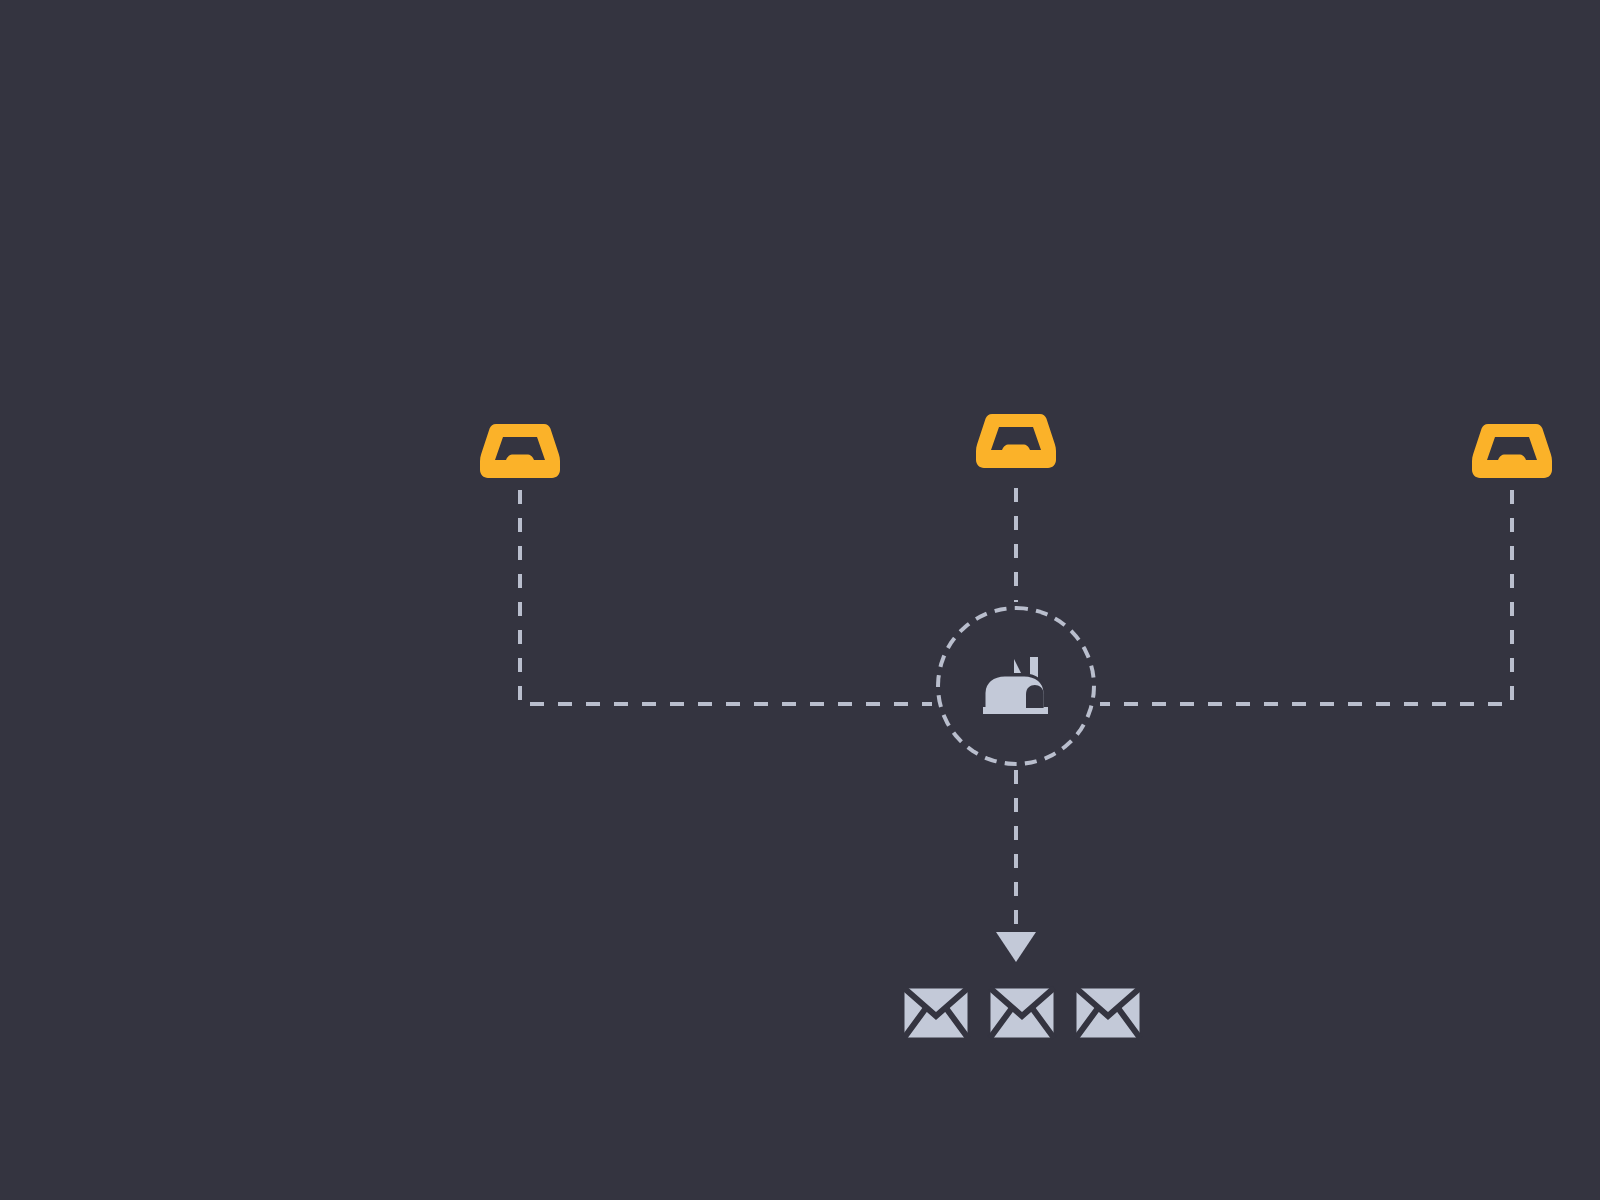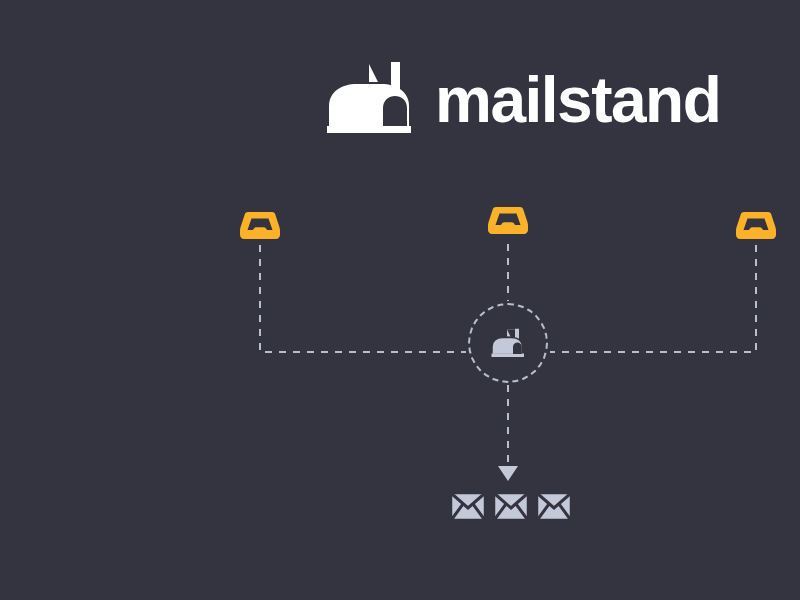--- a/index.html
+++ b/index.html
@@ -122,36 +122,20 @@
       <path d="M756 245 L756 352 L550 352" fill="none" stroke="#b9becd" stroke-width="2" stroke-dasharray="7 7" stroke-linecap="butt"></path>
 
       <path d="M508 244 L508 301" fill="none" stroke="#b9becd" stroke-width="2" stroke-dasharray="7 7" stroke-linecap="butt"></path>
 
       <path d="M508 385 L508 470" fill="none" stroke="#b9becd" stroke-width="2" stroke-dasharray="7 7" stroke-linecap="butt"></path>
 
       <polygon points="498,466 518,466 508,481" fill="#c3c9d8"></polygon>
     </svg>
   </div>
 
-  <div class="brand">
-    <div class="brand-mark">
-      <svg viewBox="0 0 88 75" width="88" height="75">
-
-        <path d="M44 4 L68 4 L68 22 L44 22 Z" fill="#ffffff"></path>
-        <path d="M44 4 L56 28 L68 28 L68 4 Z" fill="#343440"></path>
-        <rect x="66" y="2" width="9" height="34" fill="#ffffff"></rect>
-
-        <path d="M4 68 L4 46 C4 32 16 24 32 24 L56 24 C72 24 84 32 84 46 L84 68 Z" fill="#ffffff"></path>
-        <rect x="2" y="66" width="84" height="7" fill="#ffffff"></rect>
-
-        <path d="M58 66 L58 48 C58 40 64 36 70 36 C76 36 82 40 82 48 L82 66 Z" fill="#343440"></path>
-      </svg>
-    </div>
-    <div class="brand-word">mailstand</div>
-  </div>
 
   <div class="inbox-node" style="left:240px; top:210px;">
     <svg viewBox="0 0 40 30" width="40" height="30">
       <path d="M8 2 L32 2 C33.5 2 34.7 2.9 35.2 4.3 L39.4 17
                C39.8 18.1 40 19.3 40 20.5 L40 25
                C40 27.2 38.2 29 36 29 L4 29 C1.8 29 0 27.2 0 25 L0 20.5
                C0 19.3 0.2 18.1 0.6 17 L4.8 4.3 C5.3 2.9 6.5 2 8 2 Z" fill="#fbb229"></path>
       <path d="M11.5 8.5 L28.5 8.5 L32.5 20 L27 20
                C27 20 26 17.2 24 17.2 L16 17.2 C14 17.2 13 20 13 20 L7.5 20 Z" fill="#343440"></path>
     </svg>

